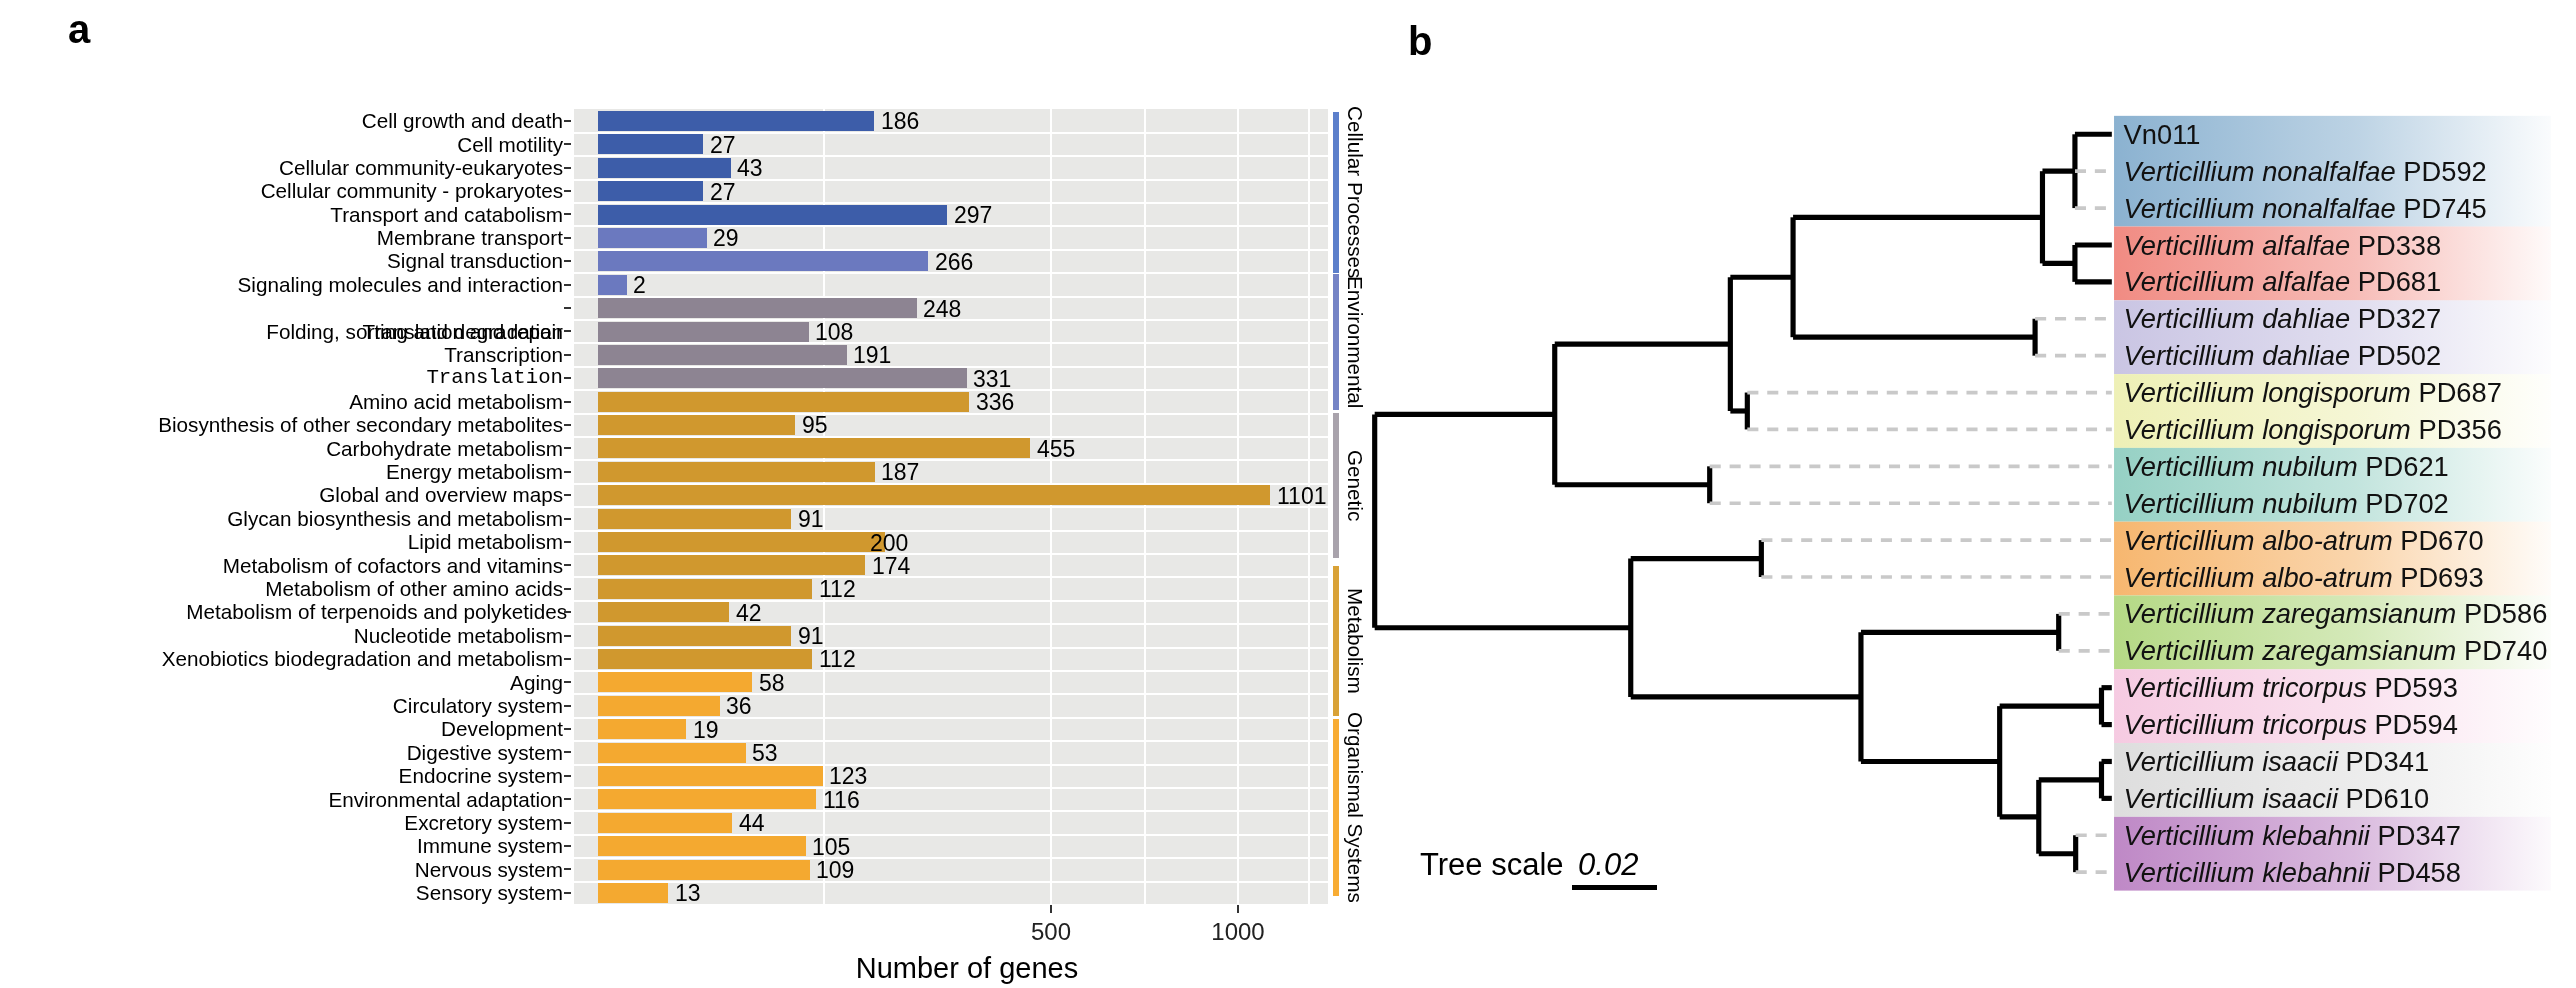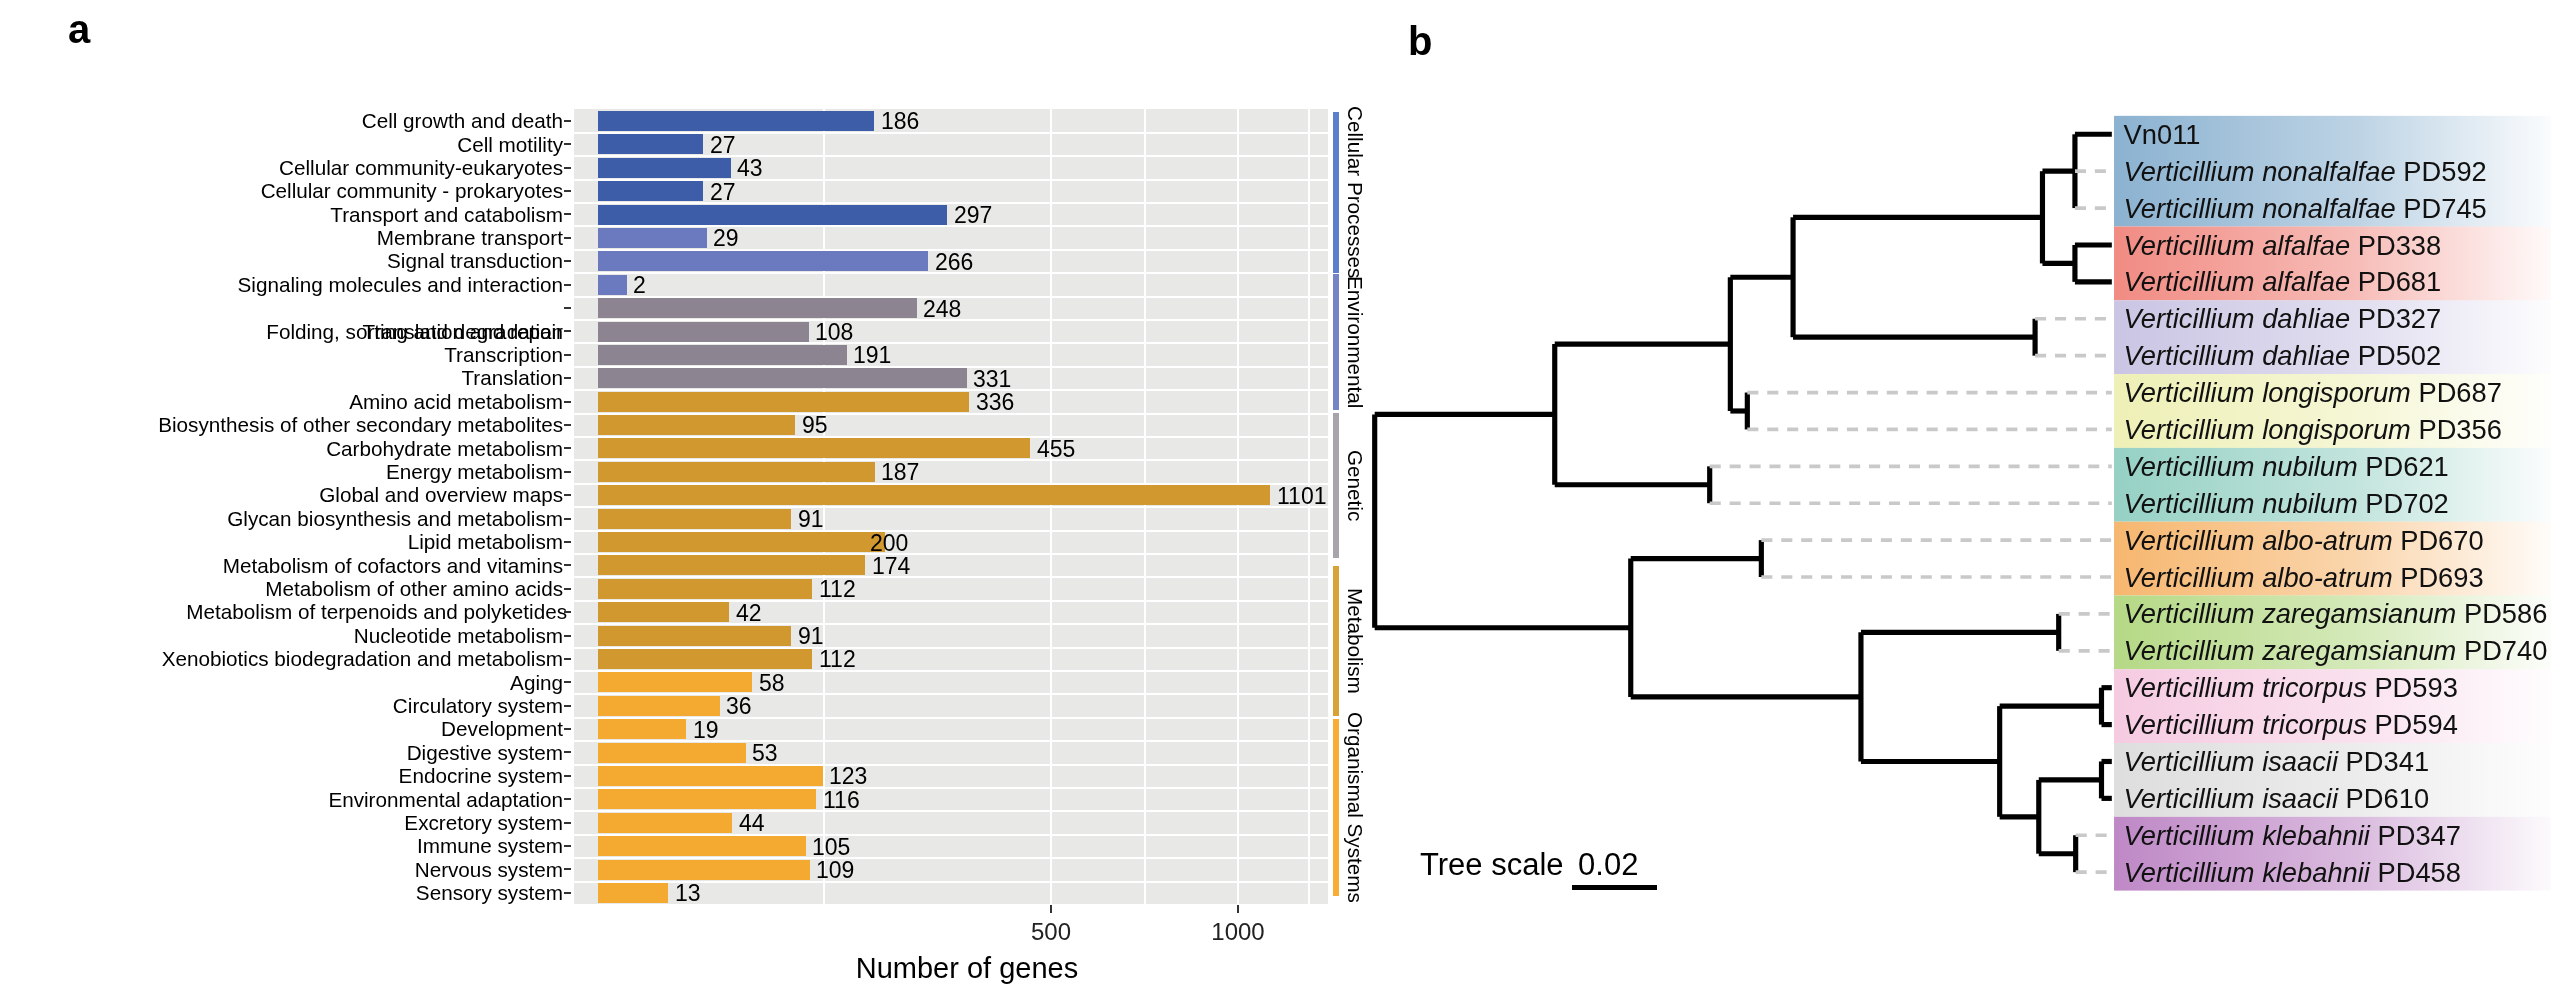--- a/index.html
+++ b/index.html
@@ -2,21 +2,21 @@
 <html style="font-size:11.8px"><head>
 <meta charset="utf-8">
 <style>
   html,body{margin:0;padding:0;background:#fff;}
   body{font-family:"Liberation Sans",sans-serif;}
   #canvas{position:relative;width:2576px;height:988px;background:#fff;overflow:hidden;}
   .panel-letter{position:absolute;font-size:40px;font-weight:bold;color:#000;}
   .chart-title{position:absolute;font-size:34px;color:#000;transform:translateX(-50%);white-space:nowrap;}
   .x-axis-title{position:absolute;font-size:29px;color:#000;transform:translateX(-50%);white-space:nowrap;}
   .tree-scale{position:absolute;font-size:31px;color:#000;white-space:nowrap;}
-  .tree-scale .val{display:inline-block;border-bottom:5.9px solid #000;padding:0 19px 1.5px 5.9px;}
+  .tree-scale .val{display:inline-block;border-bottom:5.9px solid #000;padding:0 19px 1.5px 5.9px;font-style:italic;}
   .cat-label{position:absolute;font-size:20.7px;color:#000;text-align:right;white-space:nowrap;}
   .val-label{position:absolute;font-size:23px;color:#000;white-space:nowrap;}
   .tick-label{position:absolute;font-size:24px;color:#222;transform:translateX(-50%);}
   .strip-label{position:absolute;writing-mode:vertical-rl;font-size:20.7px;color:#000;display:flex;align-items:center;justify-content:center;white-space:nowrap;}
 </style>
 </head>
 <body>
 
 <div id="canvas">
   <div class="panel-letter" style="left:68px;top:7.4px;">a</div>
@@ -102,21 +102,21 @@
       <div style="position: absolute; left: 598px; top: 322px; width: 211px; height: 20px; background: rgb(141, 132, 146);"></div>
       <div class="val-label" style="position: absolute; left: 815px; top: 319px;">108</div>
       <div class="cat-label" style="position: absolute; left: 83px; top: 320px; width: 480px;">Translation and repair</div>
       <div style="position: absolute; left: 564px; top: 330px; width: 7.4px; height: 2.2px; background: rgb(51, 51, 51);"></div>
       <div style="position: absolute; left: 598px; top: 345px; width: 249px; height: 20px; background: rgb(141, 132, 146);"></div>
       <div class="val-label" style="position: absolute; left: 853px; top: 342px;">191</div>
       <div class="cat-label" style="position: absolute; left: 83px; top: 343px; width: 480px;">Transcription</div>
       <div style="position: absolute; left: 564px; top: 354px; width: 7.4px; height: 2.2px; background: rgb(51, 51, 51);"></div>
       <div style="position: absolute; left: 598px; top: 368px; width: 369px; height: 20px; background: rgb(141, 132, 146);"></div>
       <div class="val-label" style="position: absolute; left: 973px; top: 366px;">331</div>
-      <div class="cat-label" style="position: absolute; left: 83px; top: 366px; width: 480px;">Translation</div>
+      <div class="cat-label" style="position: absolute; left: 83px; top: 366px; width: 480px; font-family: Liberation Mono, monospace;">Translation</div>
       <div style="position: absolute; left: 564px; top: 377px; width: 7.4px; height: 2.2px; background: rgb(51, 51, 51);"></div>
       <div style="position: absolute; left: 598px; top: 392px; width: 371px; height: 20px; background: rgb(208, 152, 46);"></div>
       <div class="val-label" style="position: absolute; left: 976px; top: 389px;">336</div>
       <div class="cat-label" style="position: absolute; left: 83px; top: 390px; width: 480px;">Amino acid metabolism</div>
       <div style="position: absolute; left: 564px; top: 401px; width: 7.4px; height: 2.2px; background: rgb(51, 51, 51);"></div>
       <div style="position: absolute; left: 598px; top: 415px; width: 197px; height: 20px; background: rgb(208, 152, 46);"></div>
       <div class="val-label" style="position: absolute; left: 802px; top: 412px;">95</div>
       <div class="cat-label" style="position: absolute; left: 83px; top: 413px; width: 480px;">Biosynthesis of other secondary metabolites</div>
       <div style="position: absolute; left: 564px; top: 424px; width: 7.4px; height: 2.2px; background: rgb(51, 51, 51);"></div>
       <div style="position: absolute; left: 598px; top: 438px; width: 432px; height: 20px; background: rgb(208, 152, 46);"></div>

